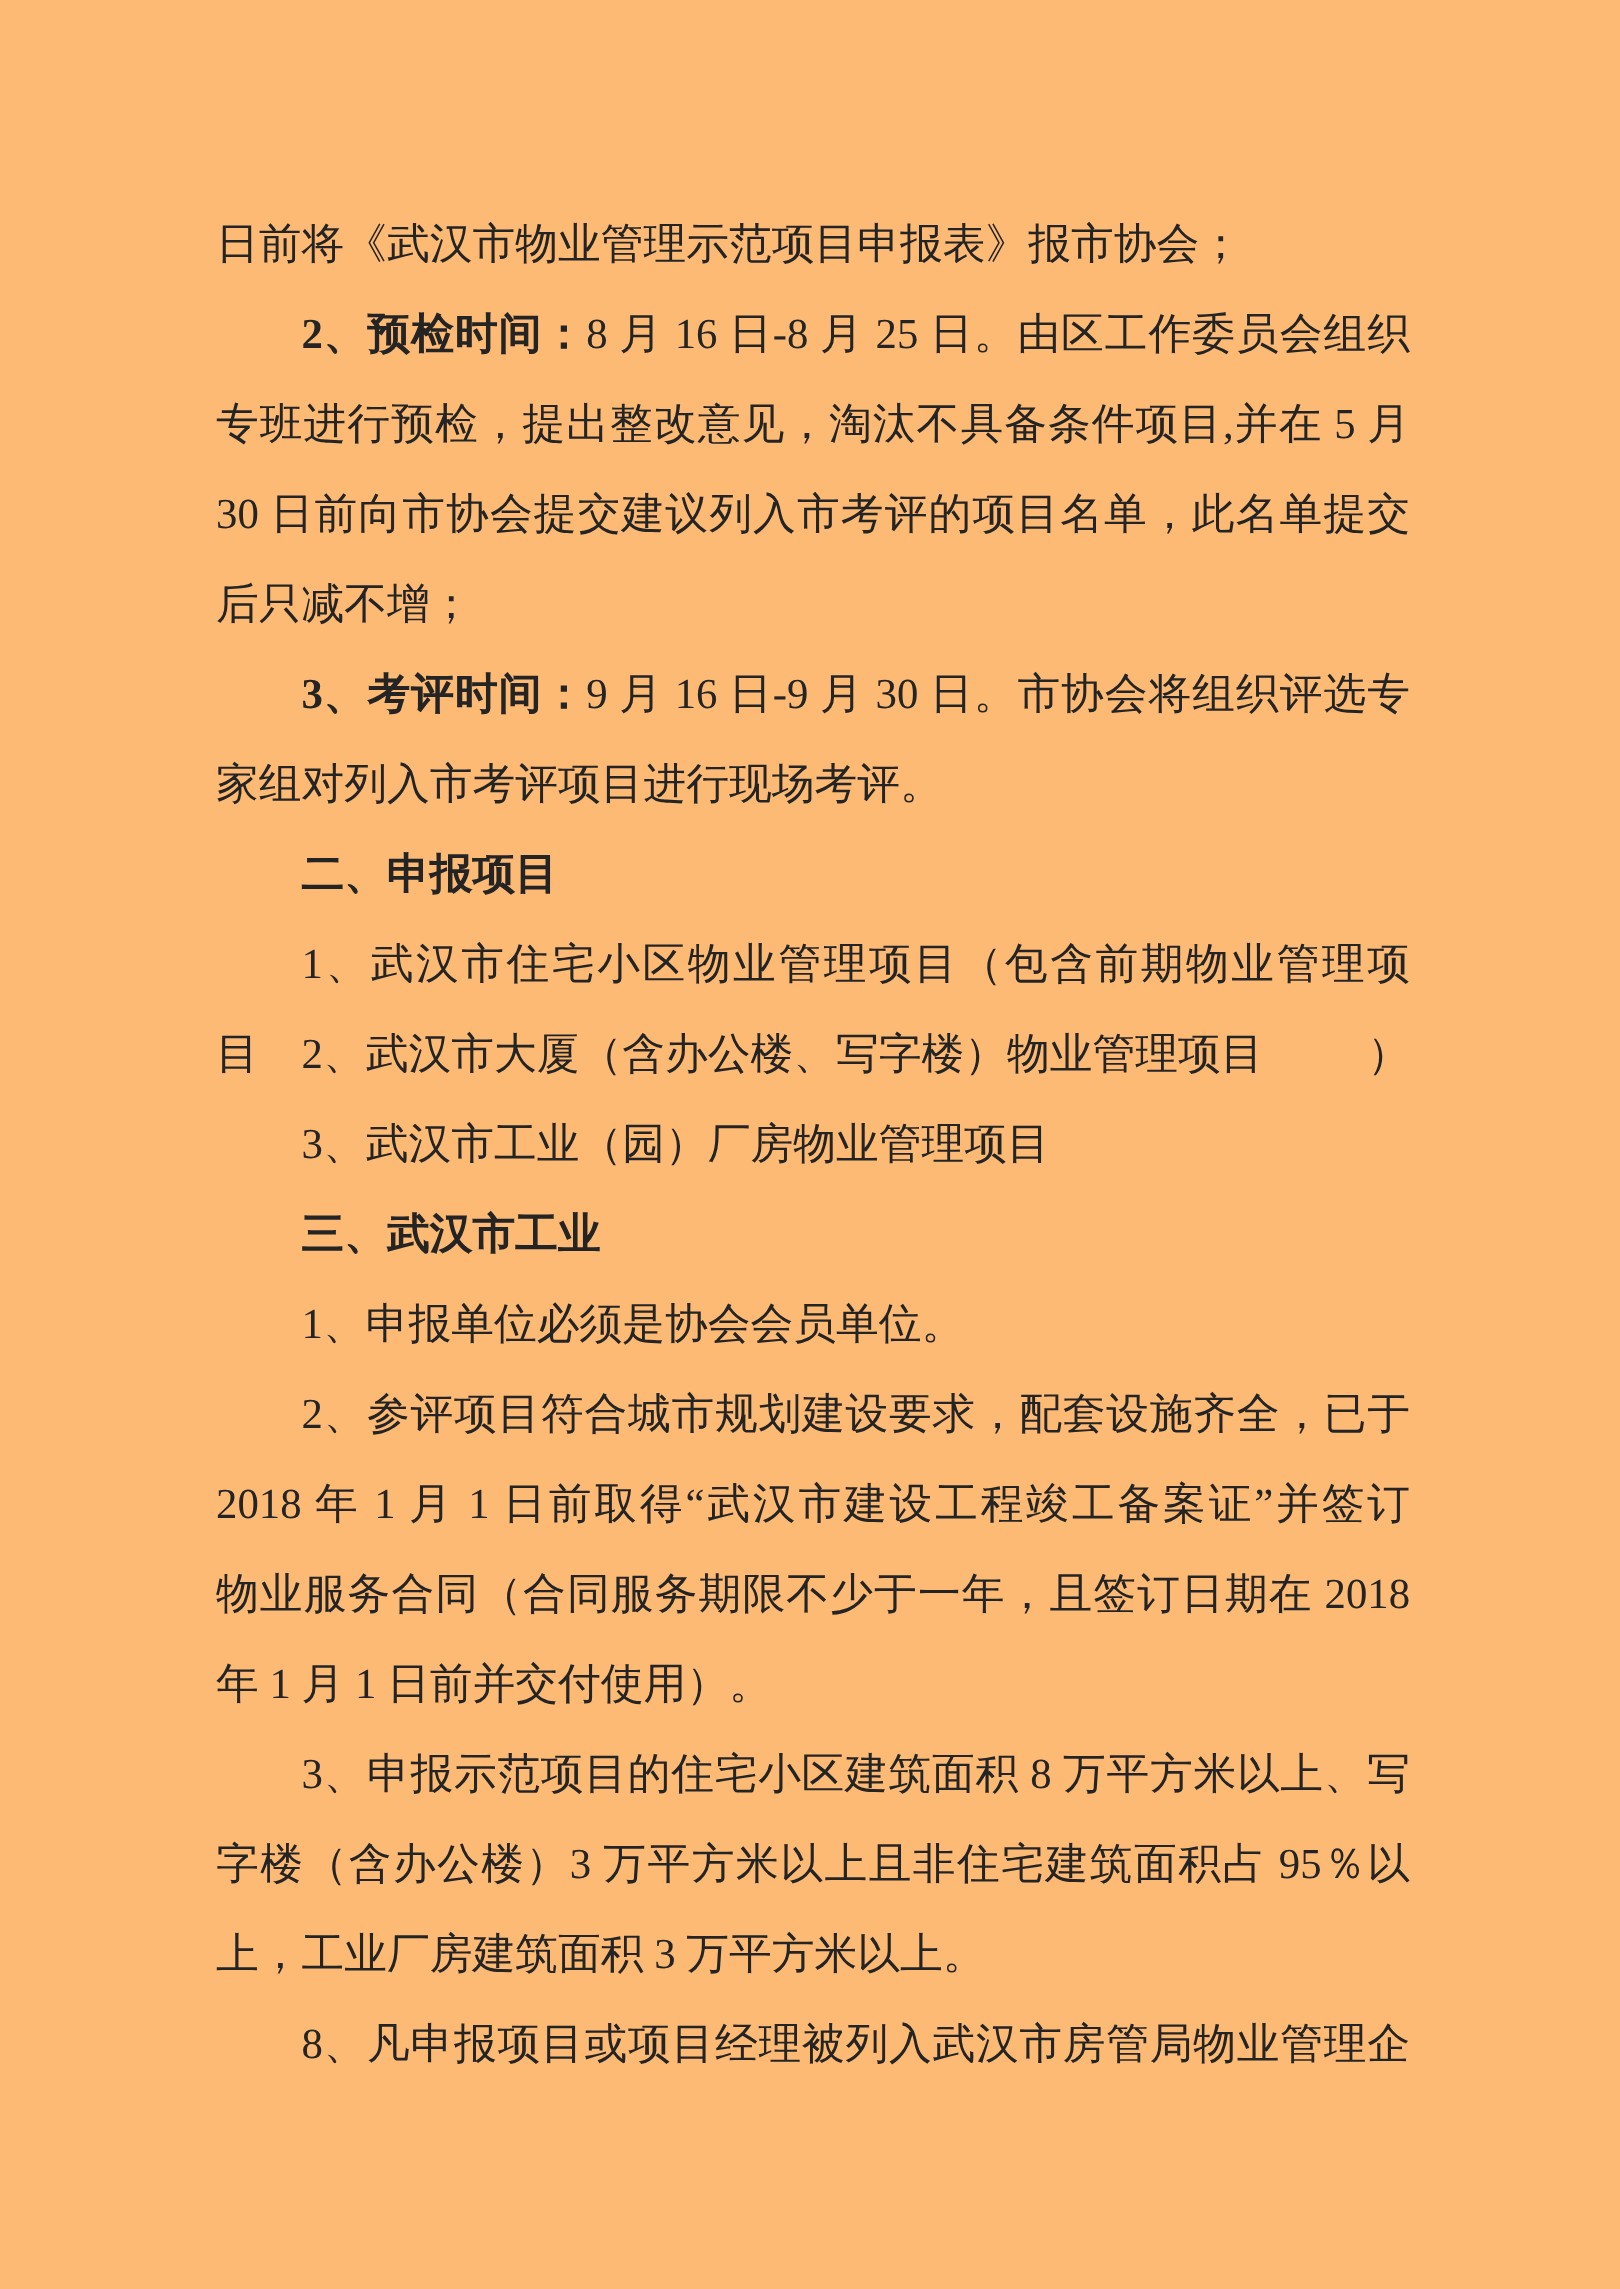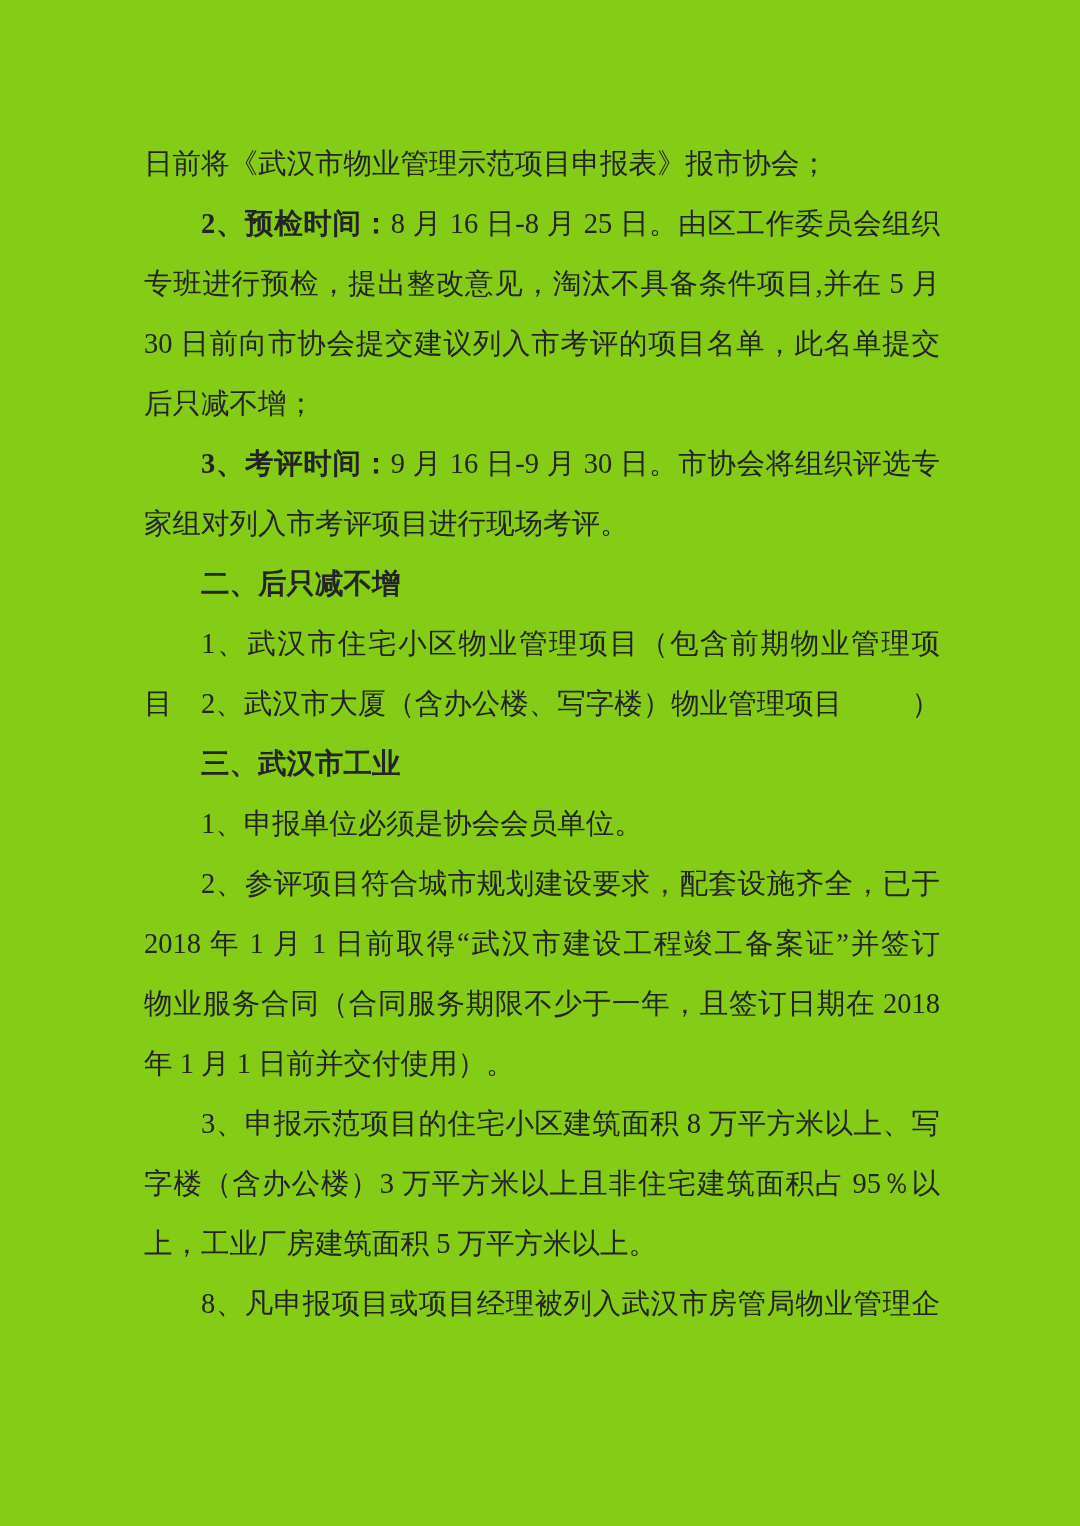--- a/index.html
+++ b/index.html
@@ -11,21 +11,21 @@
     height: 1526px;
     background: #ffffff;
     font-family: "Liberation Serif", "DejaVu Serif", serif;
     color: #242424;
     overflow: hidden;
   }
   .page {
     position: relative;
     width: 1080px;
     height: 1526px;
-    background: #84cc16;
+    background: #fdba74;
     overflow: hidden;
   }
   .text-block {
     position: absolute;
     left: 144px;
     top: 134px;
     width: 796px;
   }
   .line {
     height: 60px;
@@ -53,27 +53,28 @@
 
 <div class="page">
   <div class="text-block">
       <div class="line"><span class="seg">日前将《武汉市物业管理示范项目申报表》报市协会；</span></div>
       <div class="line indent fill"><span class="seg bold">2、预检时间：</span><span class="seg">8 月 16 日-8 月 25 日。由区工作委员会组织</span></div>
       <div class="line fill"><span class="seg">专班进行预检，提出整改意见，淘汰不具备条件项目,并在 5 月</span></div>
       <div class="line fill"><span class="seg">30 日前向市协会提交建议列入市考评的项目名单，此名单提交</span></div>
       <div class="line"><span class="seg">后只减不增；</span></div>
       <div class="line indent fill"><span class="seg bold">3、考评时间：</span><span class="seg">9 月 16 日-9 月 30 日。市协会将组织评选专</span></div>
       <div class="line"><span class="seg">家组对列入市考评项目进行现场考评。</span></div>
-      <div class="line indent"><span class="seg bold">二、后只减不增</span></div>
+      <div class="line indent"><span class="seg bold">二、申报项目</span></div>
       <div class="line indent fill"><span class="seg">1、武汉市住宅小区物业管理项目（包含前期物业管理项目）</span></div>
       <div class="line indent"><span class="seg">2、武汉市大厦（含办公楼、写字楼）物业管理项目</span></div>
+      <div class="line indent"><span class="seg">3、武汉市工业（园）厂房物业管理项目</span></div>
       <div class="line indent"><span class="seg bold">三、武汉市工业</span></div>
       <div class="line indent"><span class="seg">1、申报单位必须是协会会员单位。</span></div>
       <div class="line indent fill"><span class="seg">2、参评项目符合城市规划建设要求，配套设施齐全，已于</span></div>
       <div class="line fill"><span class="seg">2018 年 1 月 1 日前取得“武汉市建设工程竣工备案证”并签订</span></div>
       <div class="line fill"><span class="seg">物业服务合同（合同服务期限不少于一年，且签订日期在 2018</span></div>
       <div class="line"><span class="seg">年 1 月 1 日前并交付使用）。</span></div>
       <div class="line indent fill"><span class="seg">3、申报示范项目的住宅小区建筑面积 8 万平方米以上、写</span></div>
       <div class="line fill"><span class="seg">字楼（含办公楼）3 万平方米以上且非住宅建筑面积占 95％以</span></div>
-      <div class="line"><span class="seg">上，工业厂房建筑面积 5 万平方米以上。</span></div>
+      <div class="line"><span class="seg">上，工业厂房建筑面积 3 万平方米以上。</span></div>
       <div class="line indent fill"><span class="seg">8、凡申报项目或项目经理被列入武汉市房管局物业管理企</span></div>
     </div>
 </div>
 
 </body></html>

